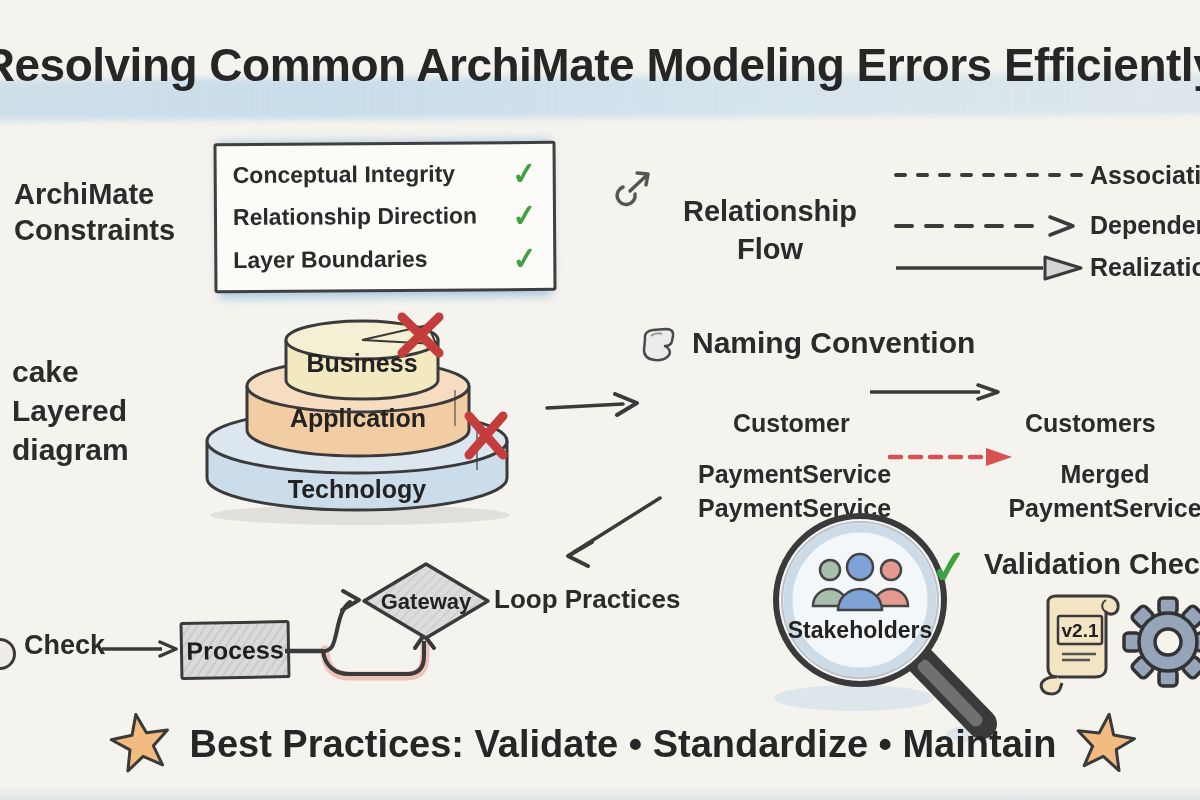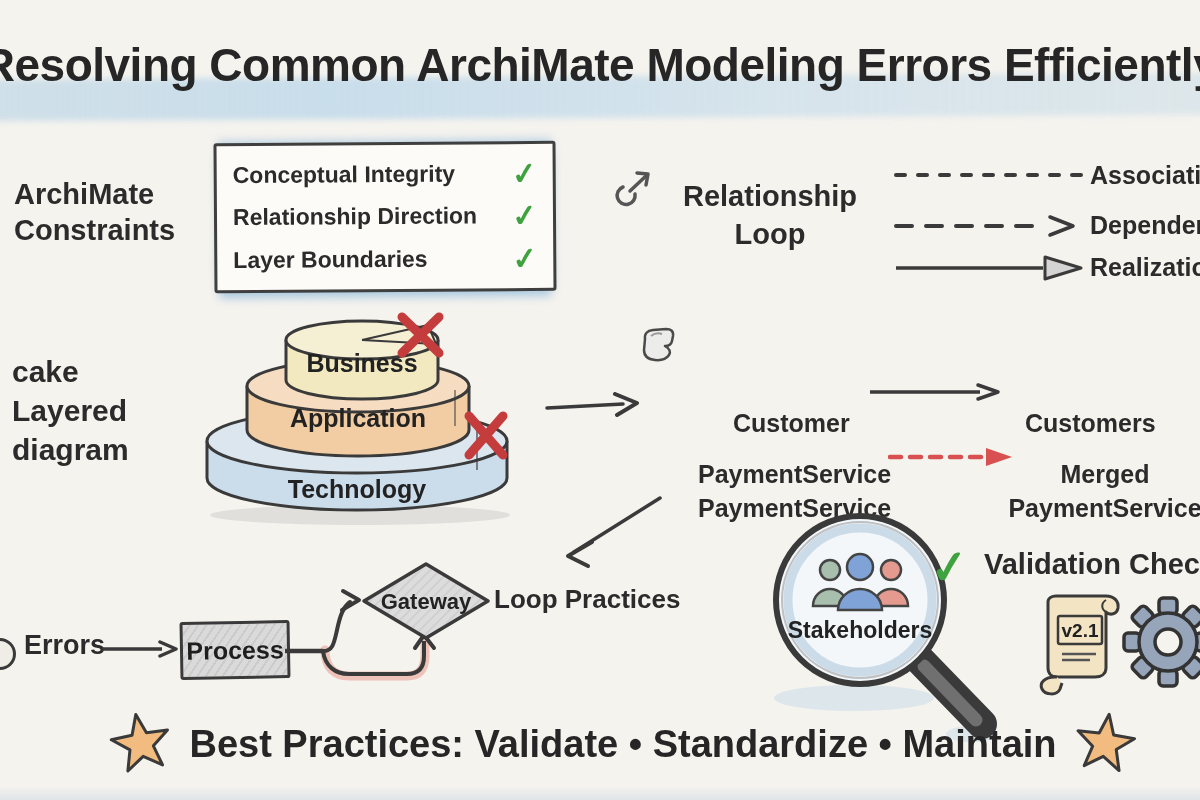--- a/index.html
+++ b/index.html
@@ -18,21 +18,21 @@
     font-size:46px;font-weight:700;letter-spacing:-.5px;color:#262626;}
   
   .c-label{left:14px;top:176px;font-size:29px;line-height:1.25;}
   .c-box{left:214px;top:142px;width:342px;height:150px;background:#fcfbf7;
     border:3px solid #3f3f3f;border-radius:3px;transform:rotate(-.4deg);
     box-shadow:0 -6px 9px -4px rgba(150,190,220,.65), 0 10px 10px -5px rgba(150,190,220,.8);
     display:flex;flex-direction:column;justify-content:space-around;padding:8px 16px;box-sizing:border-box;}
   .c-row{display:flex;justify-content:space-between;align-items:center;font-size:23px;font-weight:700;}
   .check{color:#3ea23e;font-size:30px;font-weight:700;transform:rotate(-6deg);}
   
-  .rt-label{left:656px;top:178px;width:228px;text-align:center;font-size:29px;line-height:1.3;}
+  .rt-label{left:656px;top:193px;width:228px;text-align:center;font-size:29px;line-height:1.3;}
   .legend-label{font-size:25px;white-space:nowrap;}
   
   .cake-label{left:12px;top:352px;font-size:30px;line-height:1.3;}
   
   .nc-heading{left:692px;top:326px;font-size:30px;white-space:nowrap;}
   .nc-text{font-size:25px;font-weight:700;line-height:34px;white-space:nowrap;margin-top:31px;}
   .nc-right{width:210px;text-align:center;}
   
   .pf-heading{left:20px;top:543px;font-size:30px;}
   .event-circle{left:-16px;top:638px;width:26px;height:26px;border:3px solid #3a3a3a;border-radius:50%;background:#efede6;}
@@ -79,21 +79,21 @@
     </div>
   </div>
 
   <svg class="abs" style="left:610px;top:166px" width="46" height="46" viewBox="0 0 46 46">
     <path d="M25,28 A9,9 0 1 1 13,21" fill="none" stroke="#555" stroke-width="3.5" stroke-linecap="round"></path>
     <path d="M20,25 L37,9" stroke="#555" stroke-width="3.5" stroke-linecap="round"></path>
     <path d="M27,7 L38,8 L36,19" fill="none" stroke="#555" stroke-width="3.5" stroke-linecap="round" stroke-linejoin="round"></path>
   </svg>
   <div class="abs rt-label hand">
     <div>Relationship</div>
-    <div>Loop</div>
+    <div>Flow</div>
   </div>
 
   <svg class="abs" style="left:893px;top:167px" width="195" height="16" viewBox="0 0 195 16">
     <line x1="3" y1="8" x2="190" y2="8" stroke="#3a3a3a" stroke-width="4" stroke-dasharray="9 13" stroke-linecap="round"></line>
   </svg>
   <div class="abs legend-label hand" style="left:1090px;top:161px">Association</div>
 
   <svg class="abs" style="left:893px;top:214px" width="195" height="24" viewBox="0 0 195 24">
     <line x1="3" y1="12" x2="152" y2="12" stroke="#3a3a3a" stroke-width="4" stroke-dasharray="16 14" stroke-linecap="round"></line>
     <path d="M157,3 L180,12 L157,21" fill="none" stroke="#3a3a3a" stroke-width="3.5" stroke-linecap="round" stroke-linejoin="round"></path>
@@ -146,20 +146,21 @@
   </svg>
   <svg class="abs" style="left:552px;top:492px" width="118" height="88" viewBox="0 0 118 88">
     <path d="M108,6 L22,60" stroke="#3a3a3a" stroke-width="3.5" fill="none" stroke-linecap="round"></path>
     <path d="M40,50 L16,64 L36,74" fill="none" stroke="#3a3a3a" stroke-width="4" stroke-linejoin="round" stroke-linecap="round"></path>
   </svg>
 
   <svg class="abs" style="left:636px;top:324px" width="44" height="42" viewBox="0 0 44 42">
     <path d="M9,15 Q8,7 17,6 L30,5 Q38,5 37,12 L36,17 Q35,22 29,22 Q36,26 33,31 Q29,37 19,36 Q8,35 8,26 Z" fill="#ececea" stroke="#4a4a4a" stroke-width="2.5" stroke-linejoin="round"></path>
     <path d="M15,12 Q20,8 26,10" fill="none" stroke="#9a9a9a" stroke-width="2"></path>
   </svg>
+  <div class="abs nc-heading hand">Naming Convention</div>
 
   <div class="abs nc-text" style="left:733px;top:375px">Customer</div>
   <svg class="abs" style="left:868px;top:382px" width="140" height="20" viewBox="0 0 140 20">
     <line x1="2" y1="10" x2="112" y2="10" stroke="#3a3a3a" stroke-width="3.5"></line>
     <path d="M110,3 L130,10 L110,17" fill="none" stroke="#3a3a3a" stroke-width="3.5" stroke-linejoin="round" stroke-linecap="round"></path>
   </svg>
   <div class="abs nc-text" style="left:1025px;top:375px">Customers</div>
 
   <div class="abs nc-text" style="left:698px;top:426px">
     <div>PaymentService</div>
@@ -168,21 +169,21 @@
   <svg class="abs" style="left:888px;top:446px" width="132" height="22" viewBox="0 0 132 22">
     <line x1="2" y1="11" x2="98" y2="11" stroke-width="4.5" stroke-dasharray="11 9" stroke-linecap="round" stroke="#d85050"></line>
     <path d="M98,2 L124,11 L98,20 Z" stroke="none" fill="#d85050"></path>
   </svg>
   <div class="abs nc-text nc-right" style="left:1000px;top:426px">
     <div>Merged</div>
     <div>PaymentService</div>
   </div>
 
   <div class="abs event-circle"></div>
-  <div class="abs event-label">Errors</div>
+  <div class="abs event-label">Check</div>
   <svg class="abs" style="left:100px;top:640px" width="82" height="18" viewBox="0 0 82 18">
     <line x1="2" y1="9" x2="62" y2="9" stroke="#3a3a3a" stroke-width="3.5"></line>
     <path d="M60,2 L76,9 L60,16" fill="none" stroke="#3a3a3a" stroke-width="3.5" stroke-linejoin="round" stroke-linecap="round"></path>
   </svg>
   <div class="abs process-box">
     <span>Process</span>
   </div>
 
   <svg class="abs" style="left:283px;top:558px" width="200" height="135" viewBox="0 0 200 135">
     <path d="M42,92 C42,110 52,118 66,118 L124,118 C137,118 142,110 142,97 L142,82" stroke="#e9a79b" stroke-width="9" fill="none" opacity="0.65" stroke-linecap="round"></path>

